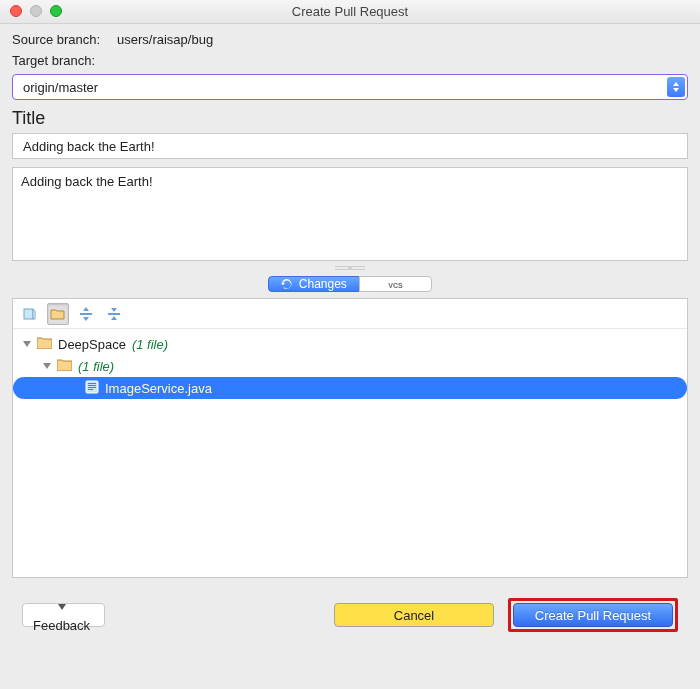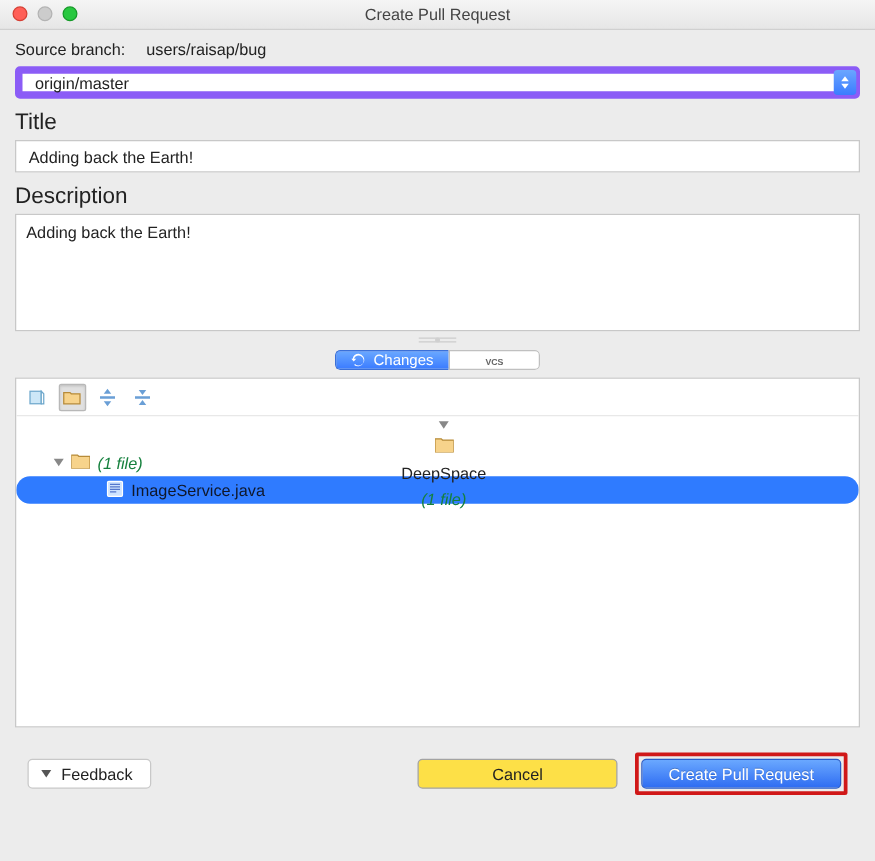--- a/index.html
+++ b/index.html
@@ -50,21 +50,21 @@
     width: 105px;
   }
   .select-wrap {
     position: relative;
     margin: 0 0 8px 0;
   }
   .select {
     width: 100%;
     height: 26px;
     background: #fff;
-    border: 6px solid #8b5cf6;
+    border: 1px solid #8b5cf6;
     border-radius: 4px;
     padding: 0 28px 0 10px;
     font-size: 13px;
     display: flex;
     align-items: center;
   }
   .select-stepper {
     position: absolute; right: 3px; top: 3px;
     width: 18px; height: 20px;
     background: linear-gradient(#6aa6ff, #3b7cff);
@@ -175,26 +175,26 @@
   .tree {
     font-size: 13px;
     padding: 4px 0;
   }
   .tree-row {
     height: 22px;
     display: flex; align-items: center;
     gap: 6px;
     white-space: nowrap;
   }
-  .pad1 { padding-left: 10px; flex-direction: column; }
+  .pad1 { padding-left: 10px; }
   .pad2 { padding-left: 30px; }
   .pad3 { padding-left: 72px; }
   .tree-row.selected {
     background: #2f7bff;
-    color: #0f172a;
+    color: #fef9c3;
     border-radius: 11px;
   }
   .disclosure {
     width: 0; height: 0;
     border-left: 4.5px solid transparent;
     border-right: 4.5px solid transparent;
     border-top: 6px solid #888;
     transform: translateY(0);
   }
   .muted { color: #15803d; font-style: italic; }
@@ -206,20 +206,21 @@
     gap: 14px;
   }
   .feedback-btn {
     height: 24px;
     padding: 0 14px 0 10px;
     background: #fff;
     border: 1px solid #c8c8c8;
     border-radius: 4px;
     display: flex; align-items: center; gap: 8px;
     font-size: 13px;
+    flex-direction: column;
   }
   .feedback-tri {
     width: 0; height: 0;
     border-left: 4.5px solid transparent;
     border-right: 4.5px solid transparent;
     border-top: 6px solid #555;
   }
   .footer-spacer { flex: 1; }
   .btn {
     height: 24px;
@@ -257,33 +258,35 @@
   <div class="titlebar-title">Create Pull Request</div>
 </div>
 
 <div class="content">
 
   <div class="row">
     <span class="label-col">Source branch:</span>
     <span>users/raisap/bug</span>
   </div>
 
+  <div class="row">
+    <span>Target branch:</span>
+  </div>
   <div class="select-wrap">
     <div class="select">
         <span>origin/master</span>
       </div>
     <div class="select-stepper"></div>
   </div>
 
   <div class="section-label">Title</div>
   <div class="text-input">
     <span>Adding back the Earth!</span>
   </div>
 
-  <div class="section-label">Description</div>
   <div class="desc-panel">
     <span>Adding back the Earth!</span>
   </div>
 
   <div class="splitter">
     <div class="splitter-dot"></div>
   </div>
 
   <div class="tabs-row">
     <div class="seg">

